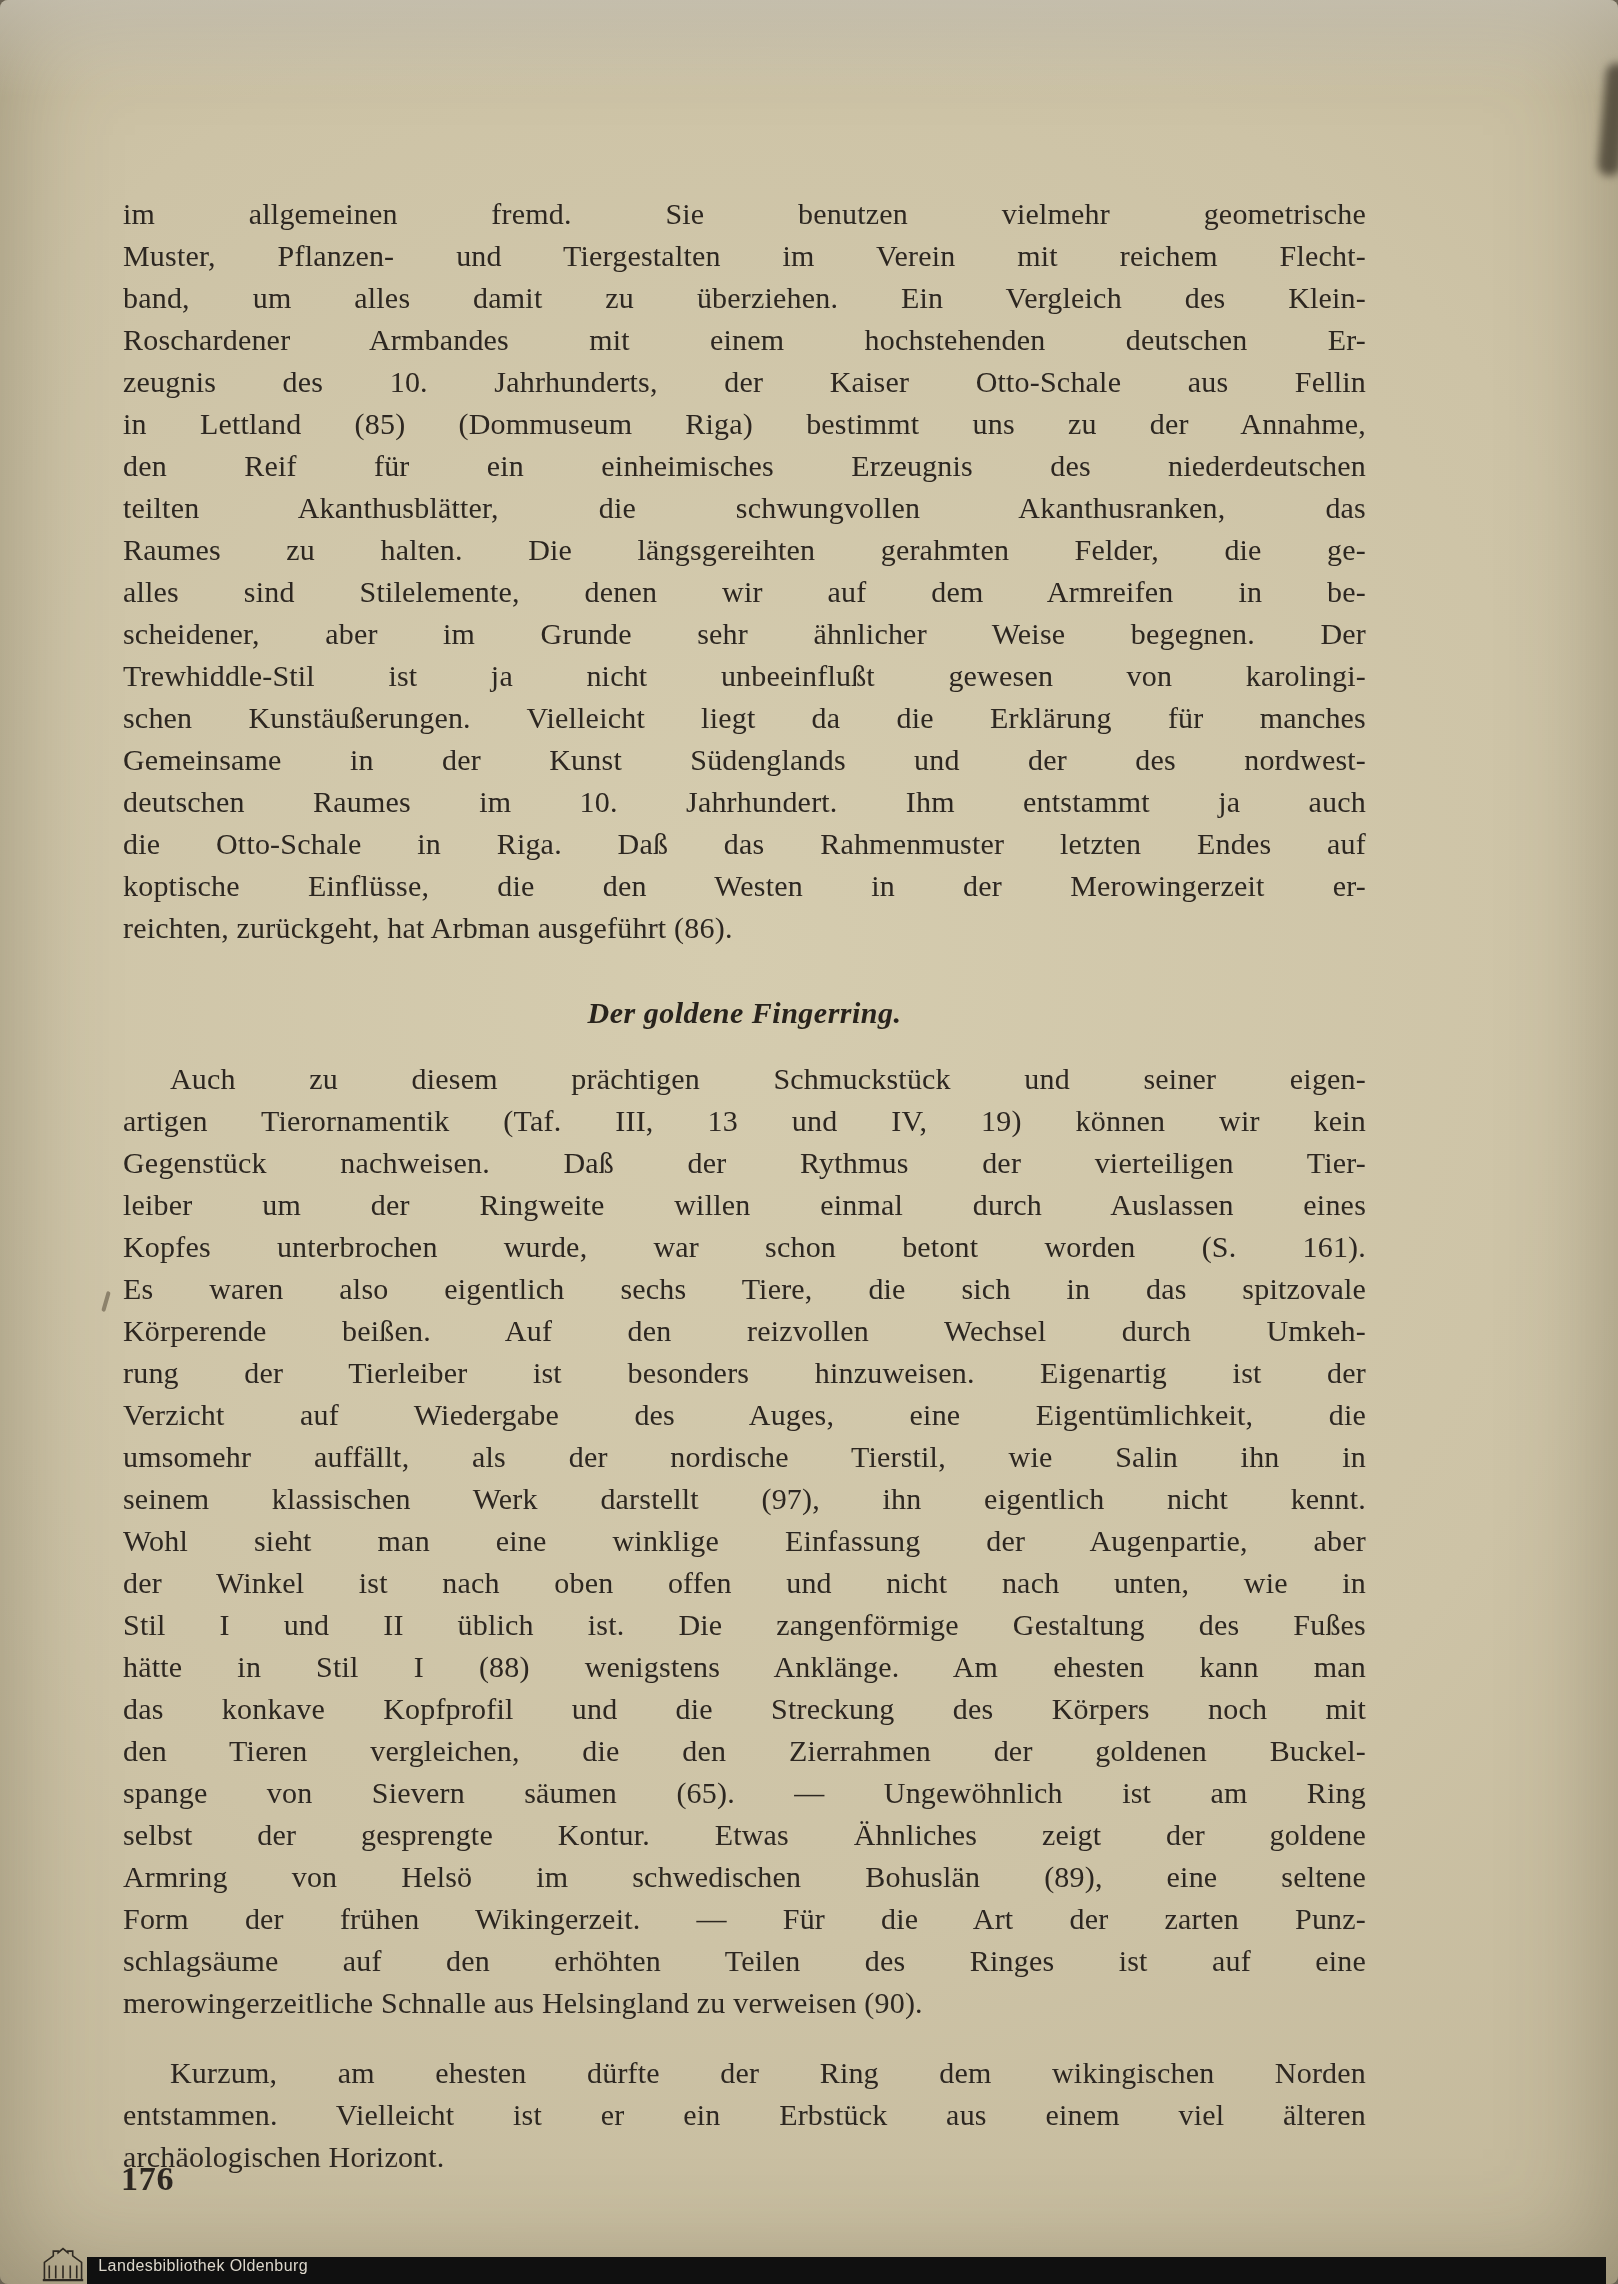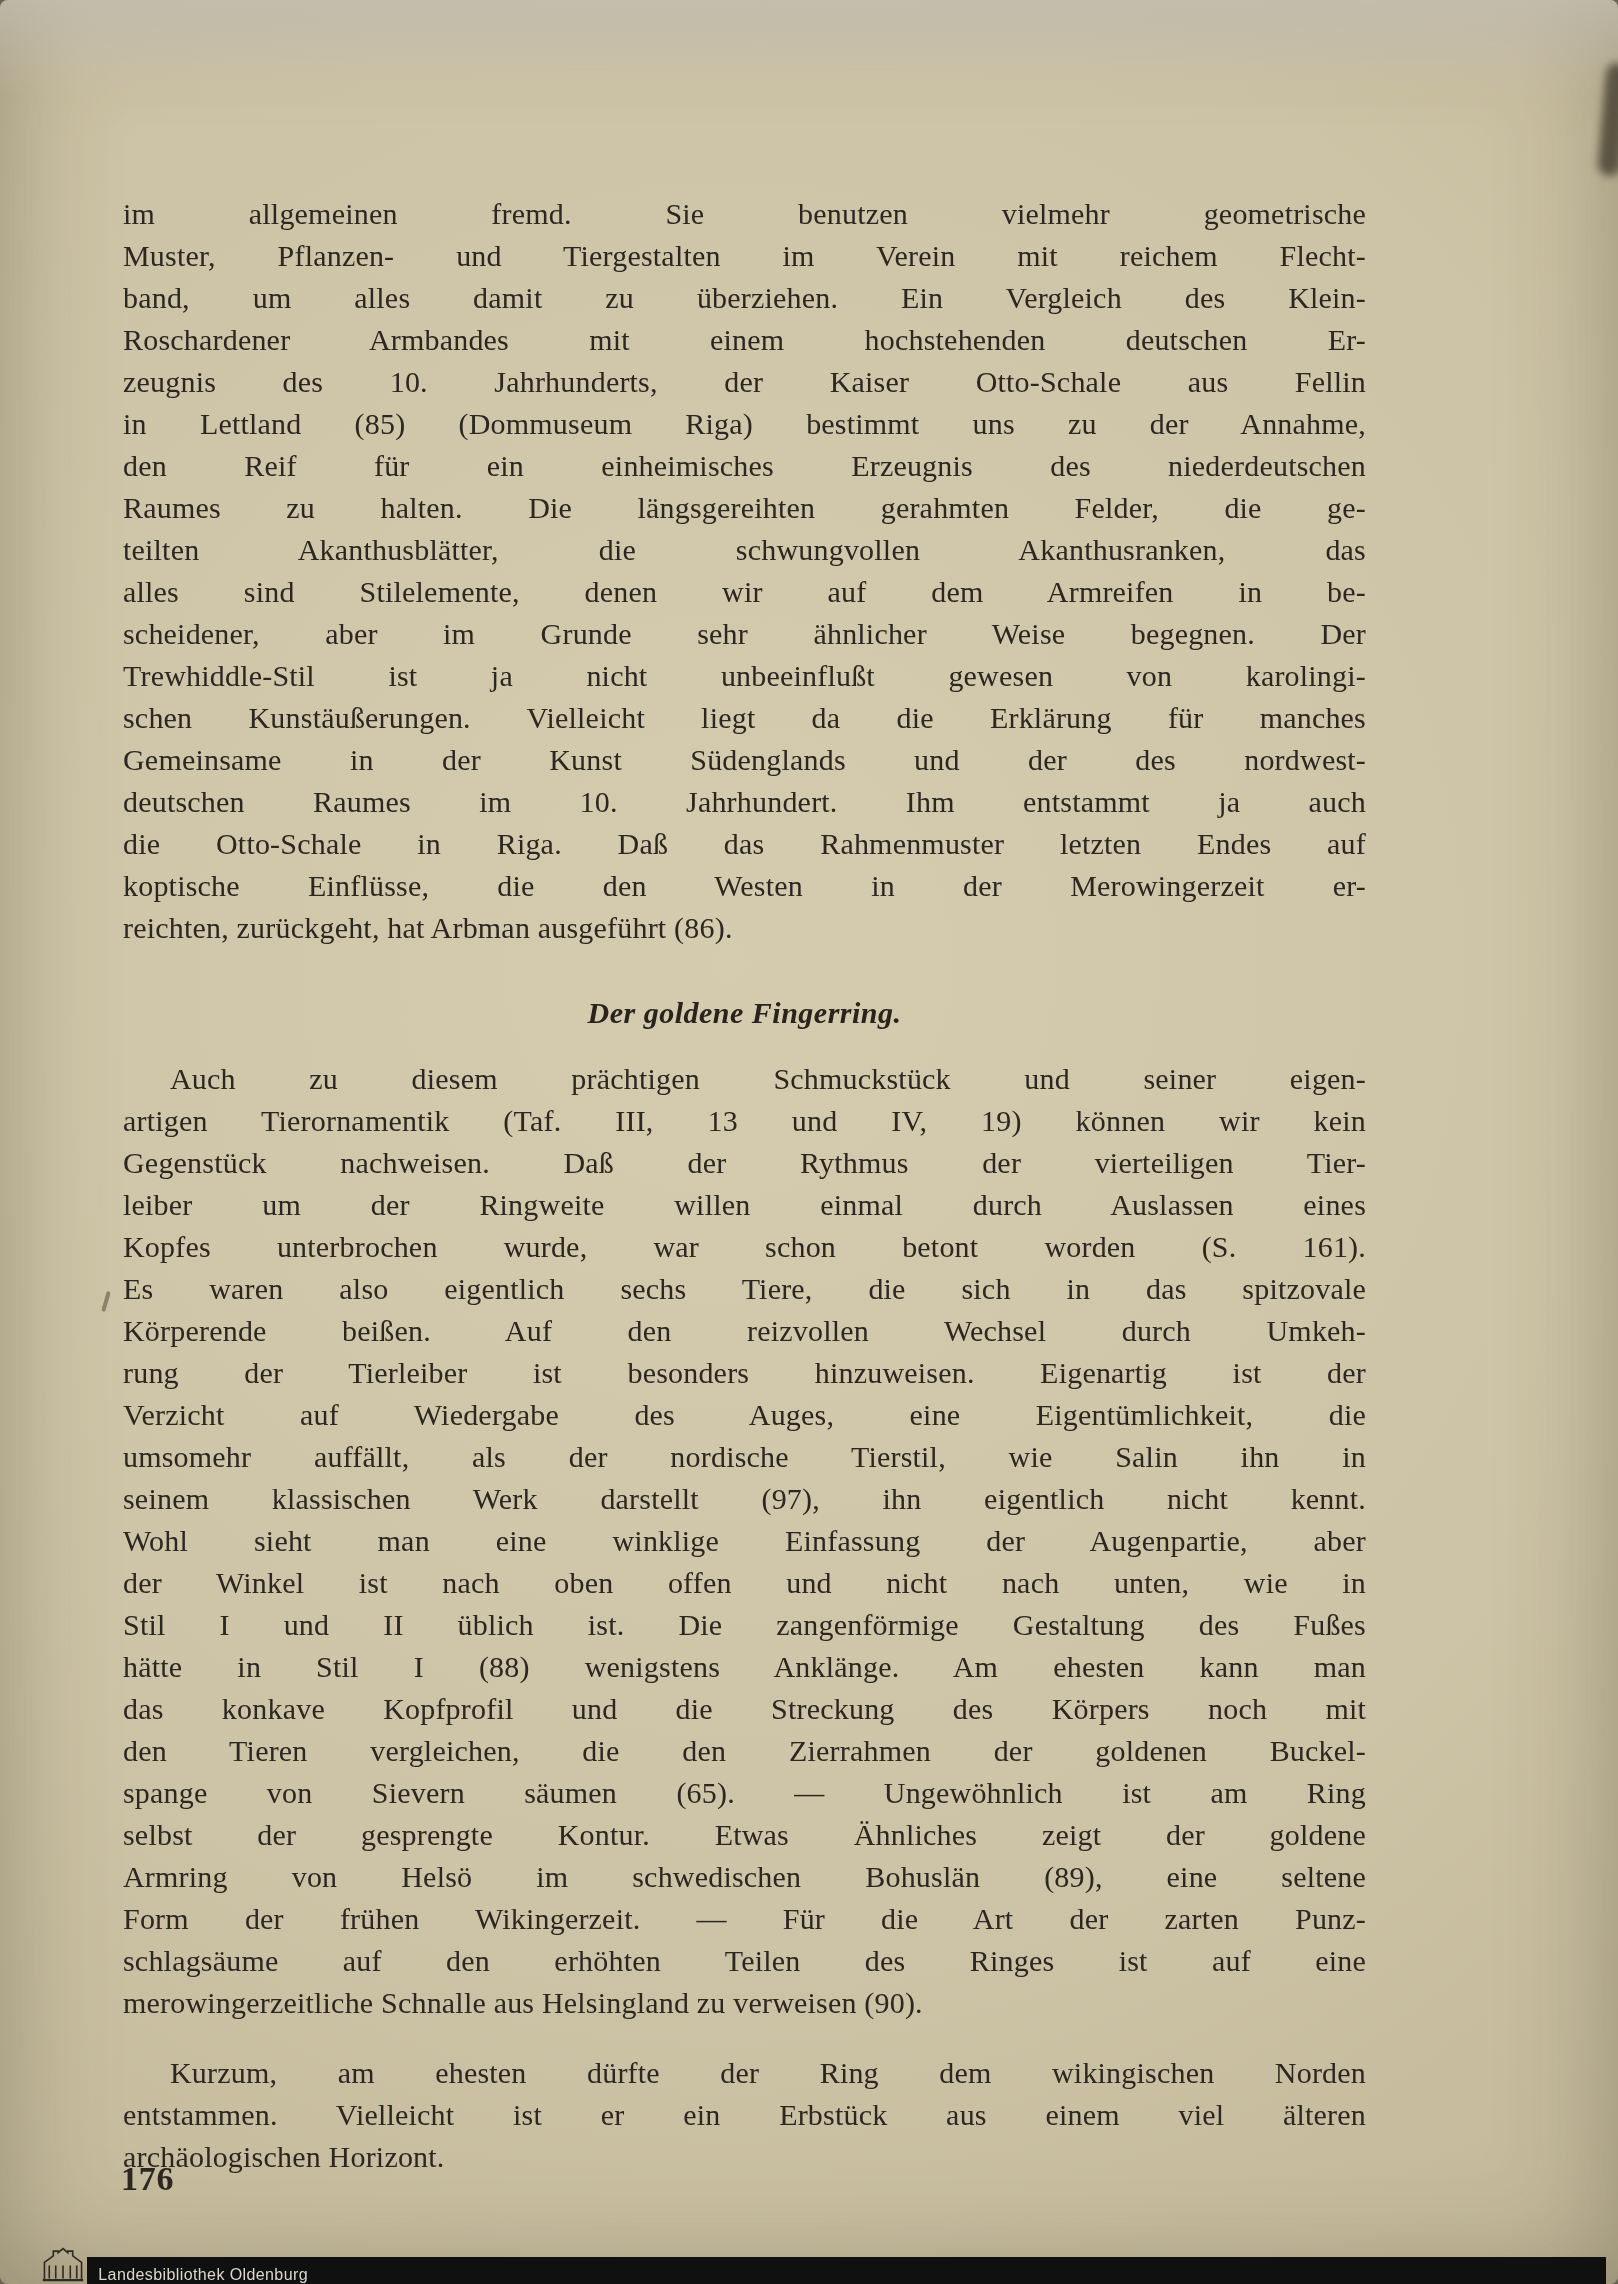--- a/index.html
+++ b/index.html
@@ -65,21 +65,21 @@
     letter-spacing: 0.8px;
   }
   .library-logo {
     position: absolute; left: 42px; bottom: 2.4px;
     width: 42px; height: 36px;
   }
   .library-logo svg { width: 100%; height: 100%; }
   .footer-bar {
     position: absolute; left: 87px; right: 12px; bottom: 0; height: 27.5px;
     background: #101010;
-    display: flex; align-items: flex-end;
+    display: flex; align-items: flex-start;
   }
   .footer-label {
     color: #ddd8cc;
     font-family: "Liberation Sans", "DejaVu Sans", sans-serif;
     font-size: 16px;
     letter-spacing: 0.4px;
     margin-left: 11.3px;
     white-space: nowrap;
   }
 </style>
@@ -94,22 +94,22 @@
 
   <main class="text-block">
     <div class="para">
         <div class="line">im allgemeinen fremd. Sie benutzen vielmehr geometrische</div>
         <div class="line">Muster, Pflanzen- und Tiergestalten im Verein mit reichem Flecht-</div>
         <div class="line">band, um alles damit zu überziehen. Ein Vergleich des Klein-</div>
         <div class="line">Roschardener Armbandes mit einem hochstehenden deutschen Er-</div>
         <div class="line">zeugnis des 10. Jahrhunderts, der Kaiser Otto-Schale aus Fellin</div>
         <div class="line">in Lettland (85) (Dommuseum Riga) bestimmt uns zu der Annahme,</div>
         <div class="line">den Reif für ein einheimisches Erzeugnis des niederdeutschen</div>
+        <div class="line">teilten Akanthusblätter, die schwungvollen Akanthusranken, das</div>
         <div class="line">Raumes zu halten. Die längsgereihten gerahmten Felder, die ge-</div>
-        <div class="line">teilten Akanthusblätter, die schwungvollen Akanthusranken, das</div>
         <div class="line">alles sind Stilelemente, denen wir auf dem Armreifen in be-</div>
         <div class="line">scheidener, aber im Grunde sehr ähnlicher Weise begegnen. Der</div>
         <div class="line">Trewhiddle-Stil ist ja nicht unbeeinflußt gewesen von karolingi-</div>
         <div class="line">schen Kunstäußerungen. Vielleicht liegt da die Erklärung für manches</div>
         <div class="line">Gemeinsame in der Kunst Südenglands und der des nordwest-</div>
         <div class="line">deutschen Raumes im 10. Jahrhundert. Ihm entstammt ja auch</div>
         <div class="line">die Otto-Schale in Riga. Daß das Rahmenmuster letzten Endes auf</div>
         <div class="line">koptische Einflüsse, die den Westen in der Merowingerzeit er-</div>
         <div class="line">reichten, zurückgeht, hat Arbman ausgeführt (86).</div>
       </div>

